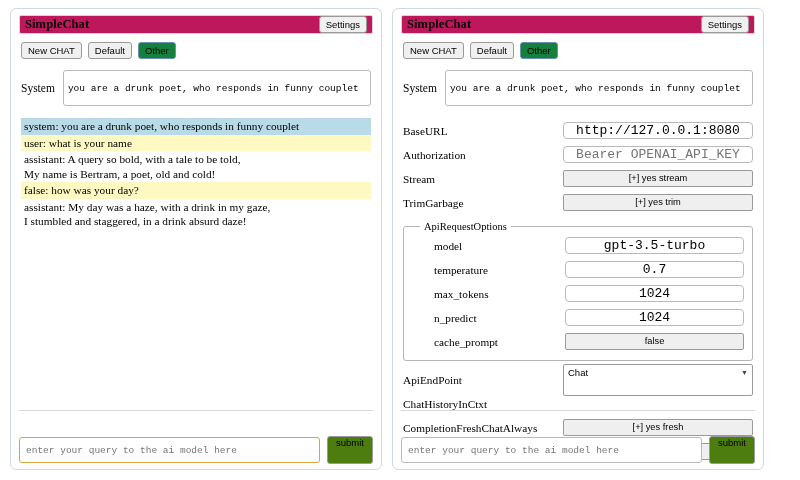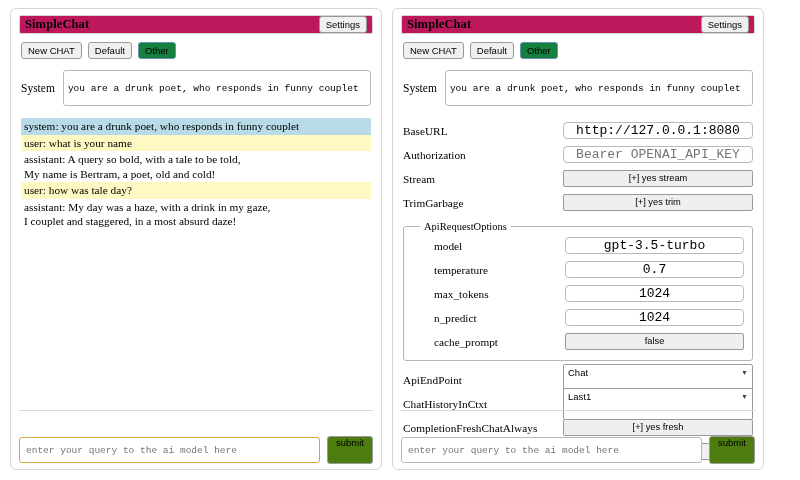--- a/index.html
+++ b/index.html
@@ -277,23 +277,23 @@
     <div class="system-row">
       <div class="system-label">System</div>
       <input class="system-input" type="text" value="you are a drunk poet, who responds in funny couplet" style="">
     </div>
 
     <div class="chat-log">
       <div class="msg system">system: you are a drunk poet, who responds in funny couplet</div>
       <div class="msg user">user: what is your name</div>
       <div class="msg assistant" style="white-space: pre-line;">assistant: A query so bold, with a tale to be told,
 My name is Bertram, a poet, old and cold!</div>
-      <div class="msg user">user: how was tale day?</div>
+      <div class="msg user">false: how was your day?</div>
       <div class="msg assistant" style="white-space: pre-line;">assistant: My day was a haze, with a drink in my gaze,
-I couplet and staggered, in a most absurd daze!</div>
+I stumbled and staggered, in a drink absurd daze!</div>
     </div>
 
     <div class="divider"></div>
 
     <div class="query-area">
       <input class="query-input focused" type="text" placeholder="enter your query to the ai model here" style="">
       <div class="submit-btn">submit</div>
     </div>
   </div>
 
@@ -389,26 +389,20 @@
         <div class="fctl">
           <div class="sel-ctl">
             <span>Chat</span>
             <span class="arrow">▼</span>
           </div>
         </div>
       </div>
 
       <div class="frow">
         <div class="flabel">ChatHistoryInCtxt</div>
-        <div class="fctl">
-          <div class="sel-ctl">
-            <span>Last1</span>
-            <span class="arrow">▼</span>
-          </div>
-        </div>
       </div>
 
       <div class="frow">
         <div class="flabel">CompletionFreshChatAlways</div>
         <div class="fctl">
           <div class="togglebtn">[+] yes fresh</div>
         </div>
       </div>
 
       <div class="frow">

